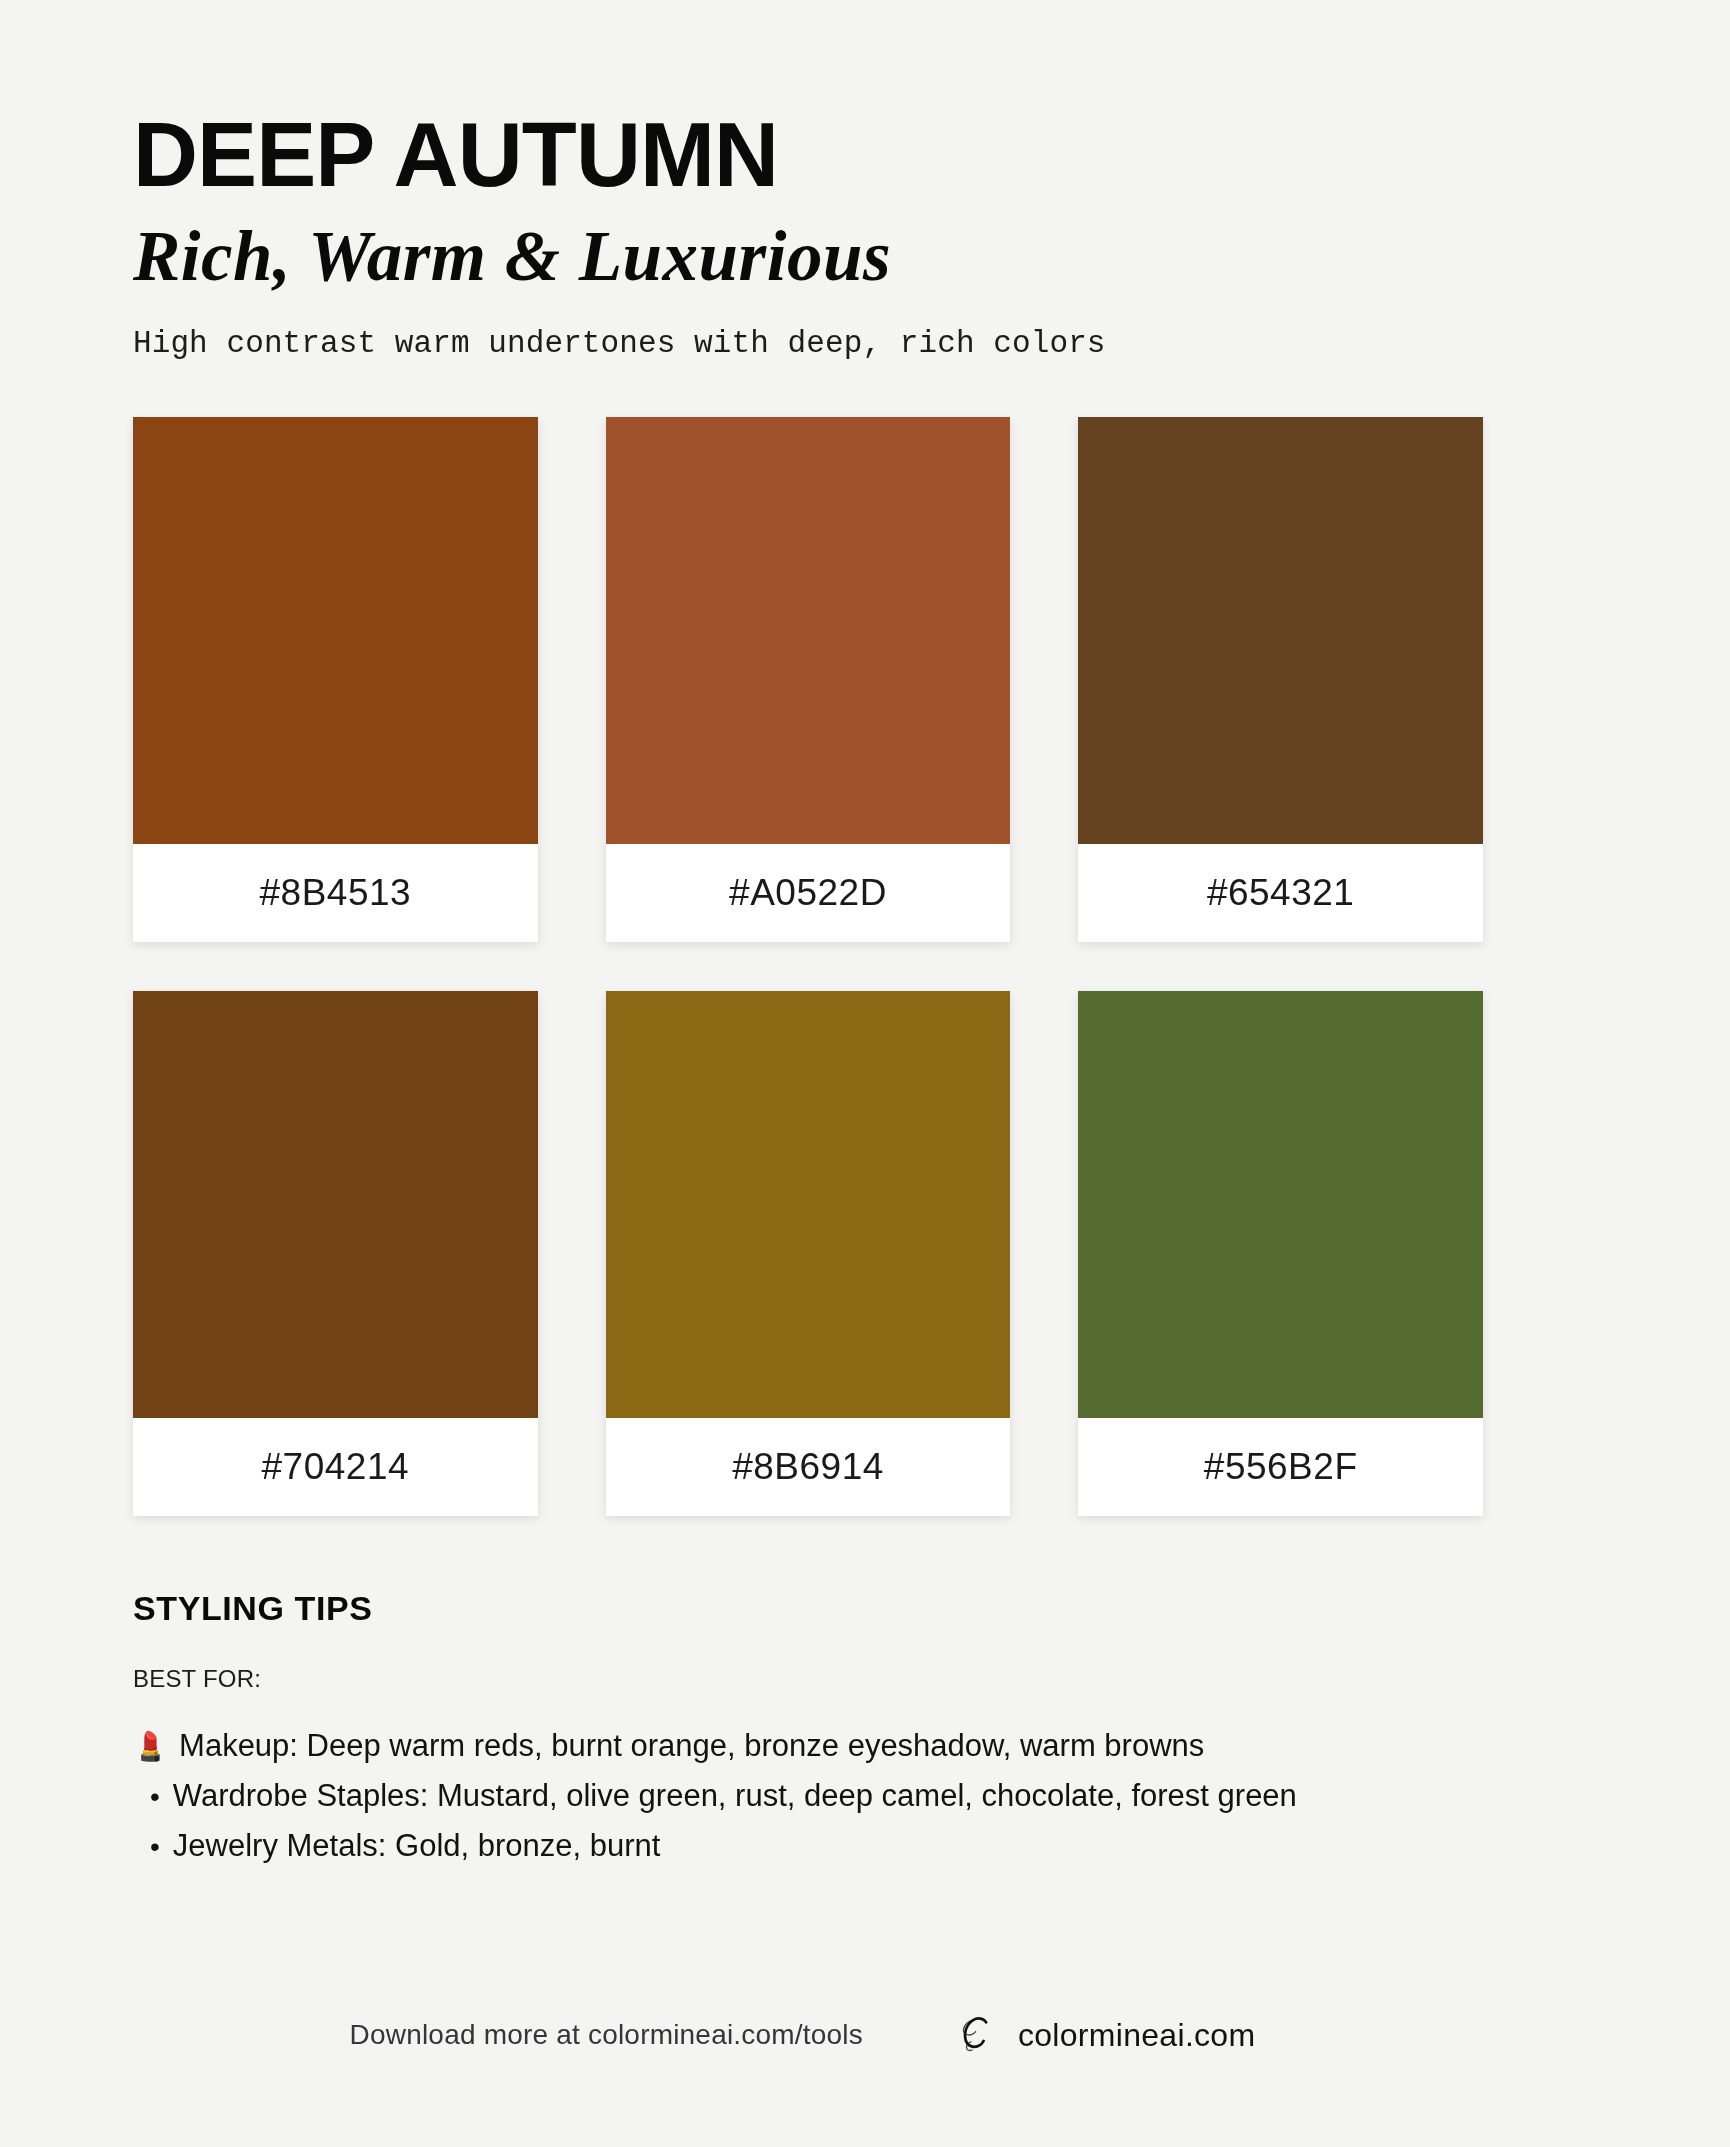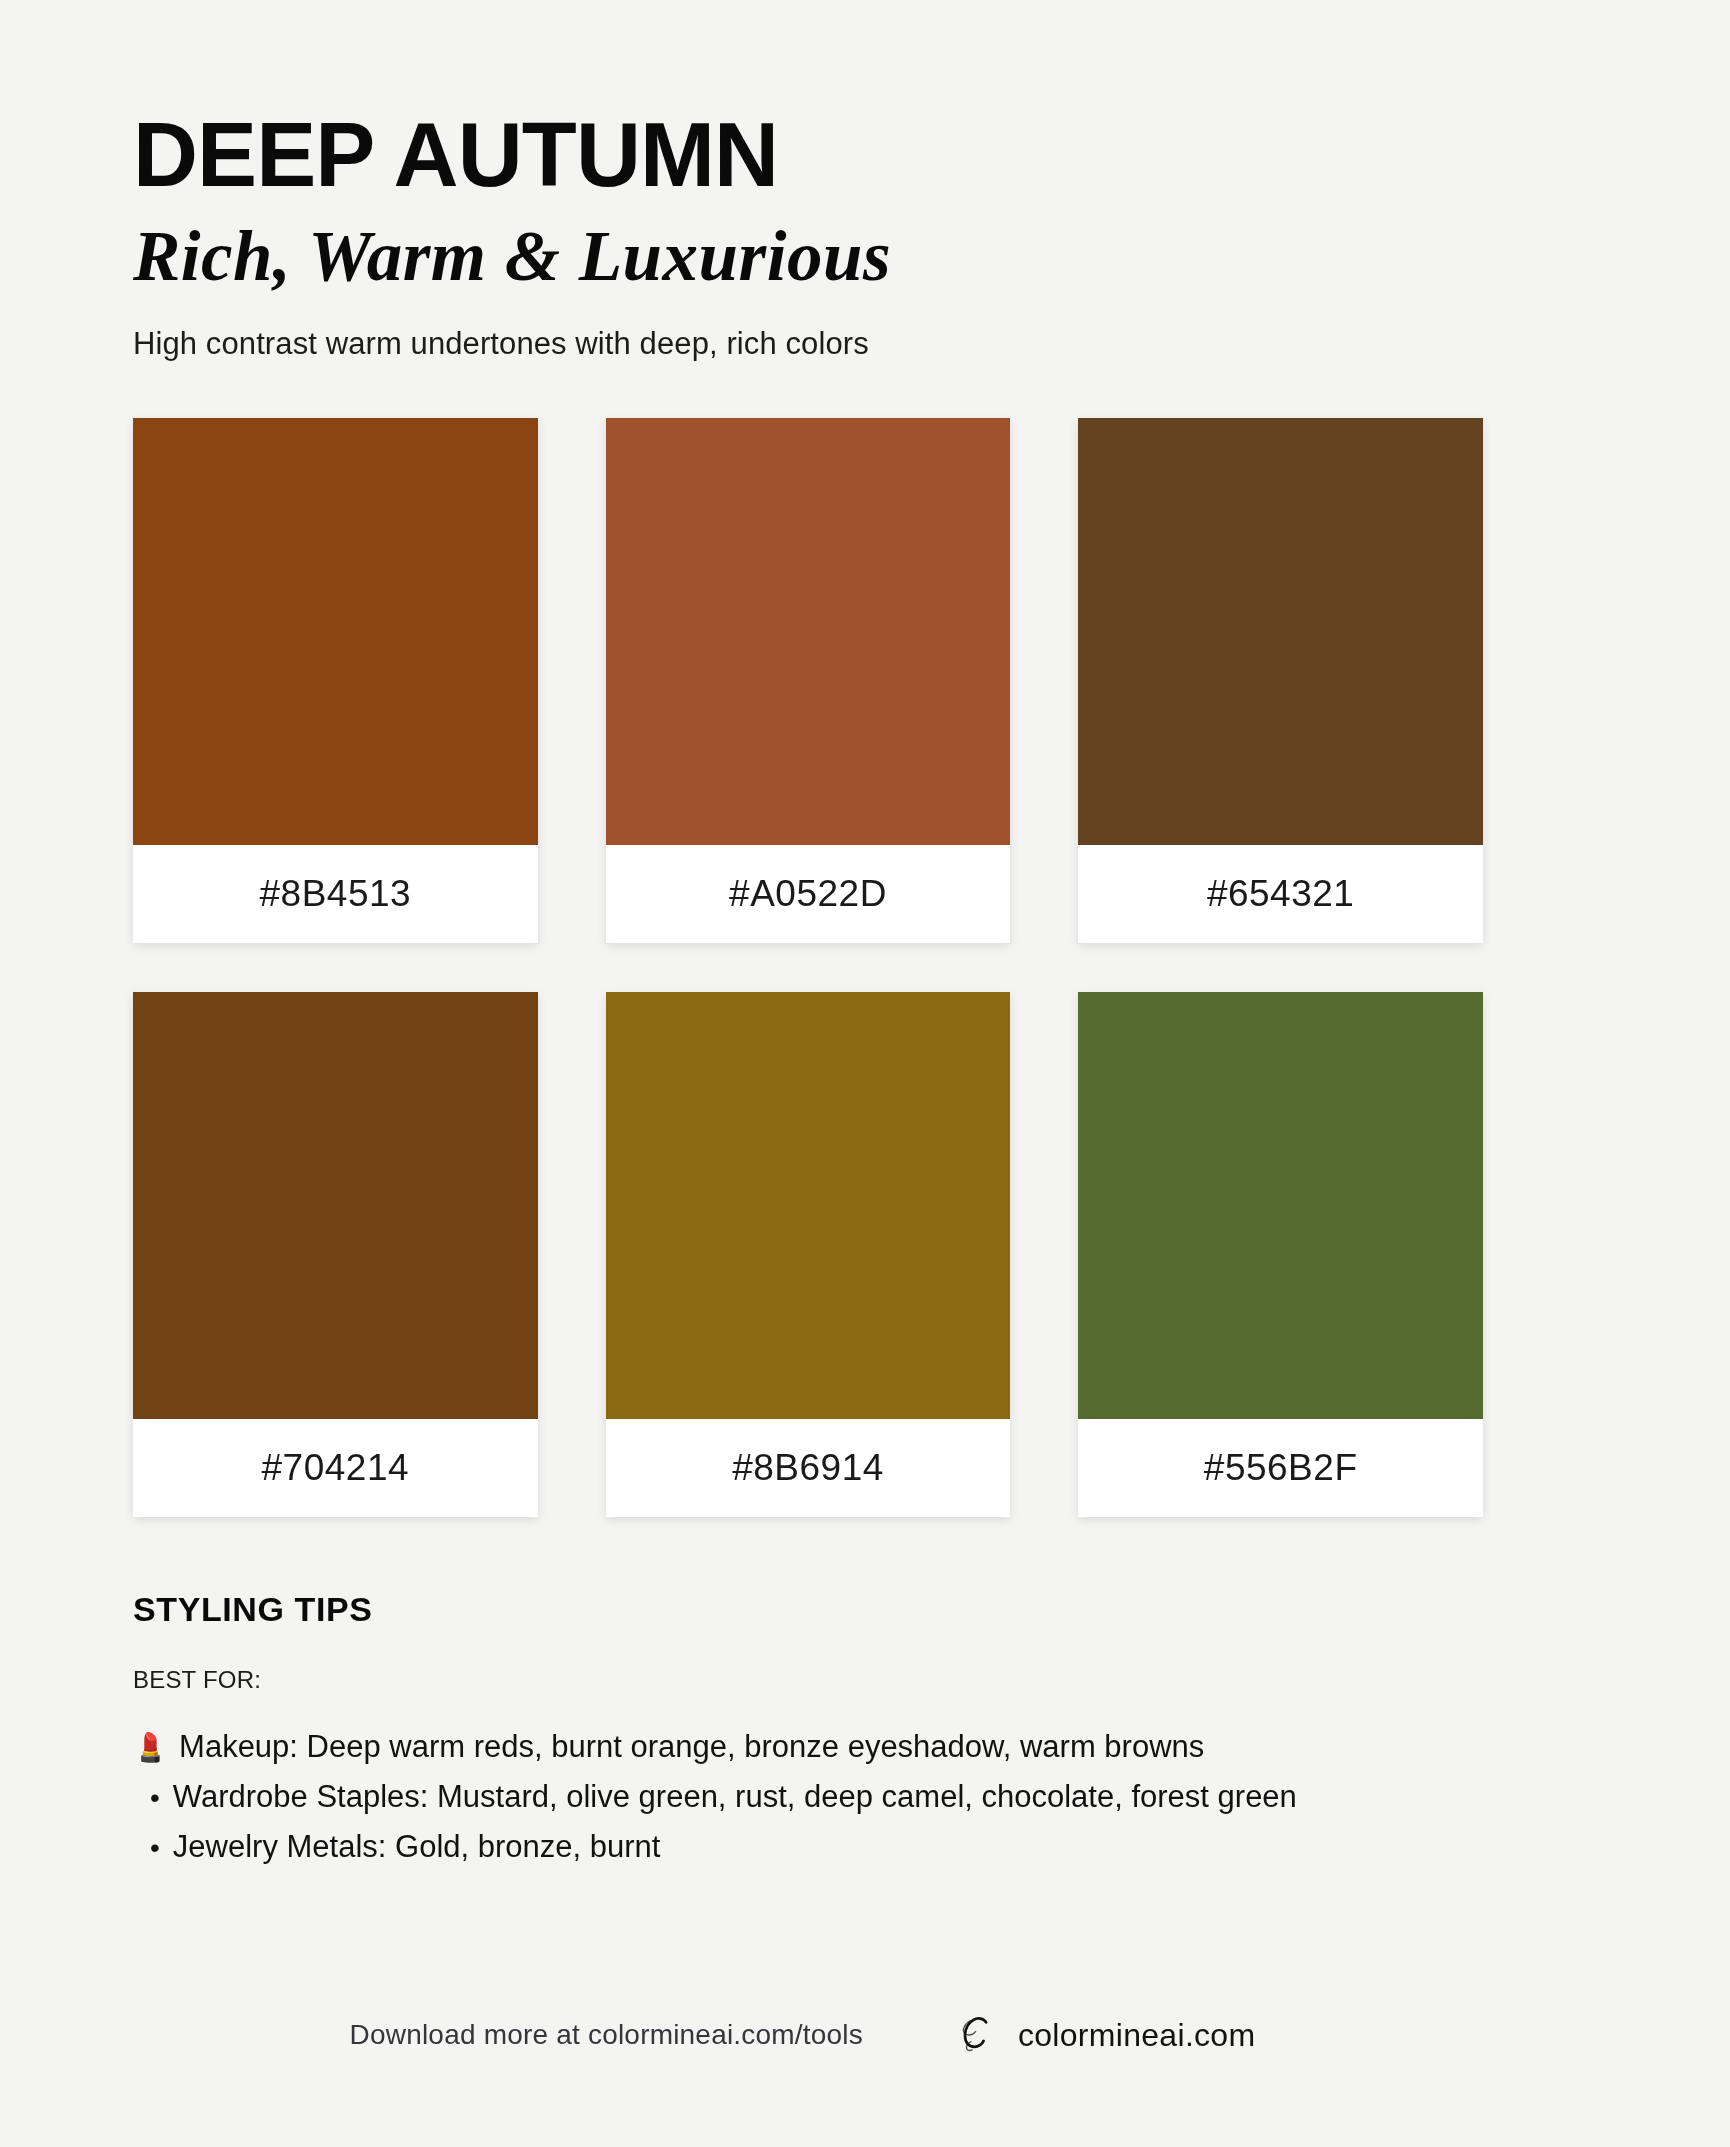--- a/index.html
+++ b/index.html
@@ -42,21 +42,21 @@
     font-family: "Liberation Serif", serif;
     font-style: italic;
     font-weight: bold;
     font-size: 71px;
     line-height: 1.0;
     color: #0a0a0a;
     margin: 20.5px 0 0 0;
     letter-spacing: 0.5px;
   }
   .tagline {
-    font-family: Liberation Sans, sans-serif;
+    font-family: Liberation Mono, monospace;
     font-size: 31px;
     font-weight: 400;
     color: #1c1c1c;
     margin: 34px 0 12px 0;
     letter-spacing: 0.1px;
   }
 
   
   .swatch-grid {
     margin-top: 56px;

